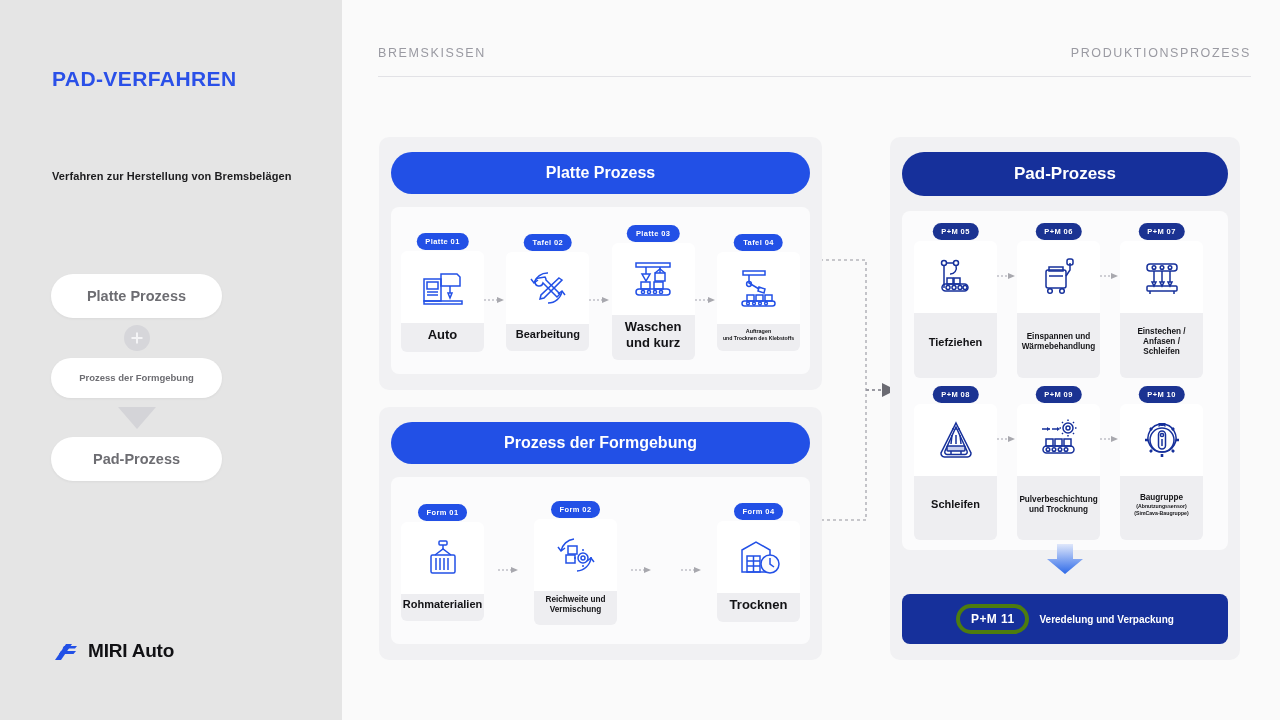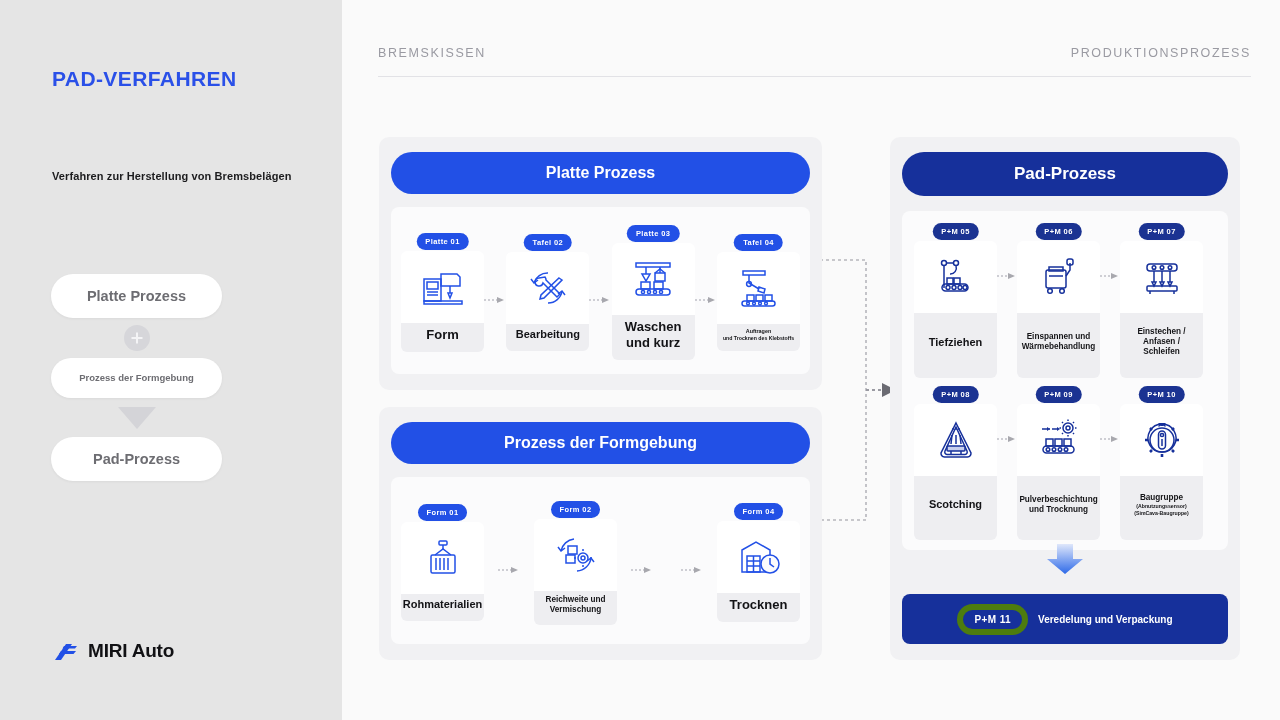--- a/index.html
+++ b/index.html
@@ -248,24 +248,24 @@
     left: 12px; right: 12px; bottom: 16px;
     height: 50px;
     background: #16309b;
     border-radius: 8px;
     display: flex;
     align-items: center;
     justify-content: center;
     gap: 10px;
   }
   .final-badge {
-    border: 6px solid #4d7c0f;
+    border: 4px solid #4d7c0f;
     color: #ffffff;
     border-radius: 999px;
-    font-size: 10px;
+    font-size: 12px;
     font-weight: 600;
     padding: 4px 11px;
     letter-spacing: 0.4px;
   }
   .final-text {
     color: #ffffff;
     font-size: 10px;
     font-weight: 700;
   }
 </style>
@@ -320,21 +320,21 @@
               <rect x="5" y="13" width="17" height="22"></rect>
                 <rect x="8" y="16" width="11" height="7"></rect>
               <line x1="8" y1="26" x2="19" y2="26"></line>
                 <line x1="8" y1="29" x2="19" y2="29"></line>
               <path d="M22 8 H38 L41 11 V20 H22 Z"></path>
                 <line x1="31" y1="20" x2="31" y2="27"></line>
               <path d="M29 27 H33 L31 32 Z"></path>
                 <rect x="5" y="35" width="38" height="3"></rect>
             </svg>
           </div>
-          <div class="card-label lbl-xl">Form</div>
+          <div class="card-label lbl-xl">Auto</div>
         </div>
 
         <div class="conn">
           <svg width="22" height="8">
               <line x1="0" y1="4" x2="14" y2="4" stroke="#c0c0c6" stroke-width="1.4" stroke-dasharray="2 2"></line>
               <path d="M13 1 L20 4 L13 7 Z" fill="#a8a8ae"></path>
             </svg>
         </div>
 
         <div class="card">
@@ -593,21 +593,21 @@
                 <circle cx="22" cy="10" r="0.9" fill="#16309b" stroke="none"></circle>
                 <circle cx="25" cy="10" r="0.9" fill="#16309b" stroke="none"></circle>
                 <line x1="18" y1="16" x2="17" y2="25"></line>
                   <line x1="22" y1="16" x2="22" y2="25"></line>
                   <line x1="26" y1="16" x2="27" y2="25"></line>
                 <rect x="13" y="27" width="18" height="5" rx="1" fill="#c8cfee" stroke="#16309b"></rect>
                 <line x1="17" y1="32" x2="17" y2="35"></line>
                   <line x1="27" y1="32" x2="27" y2="35"></line>
               </svg>
             </div>
-            <div class="card-label lbl-lg">Scotching</div>
+            <div class="card-label lbl-lg">Schleifen</div>
           </div>
 
           <div class="conn">
             <svg width="20" height="8">
                 <line x1="0" y1="4" x2="12" y2="4" stroke="#c0c0c6" stroke-width="1.4" stroke-dasharray="2 2"></line>
                 <path d="M11 1 L18 4 L11 7 Z" fill="#a8a8ae"></path>
               </svg>
           </div>
 
           <div class="card">

